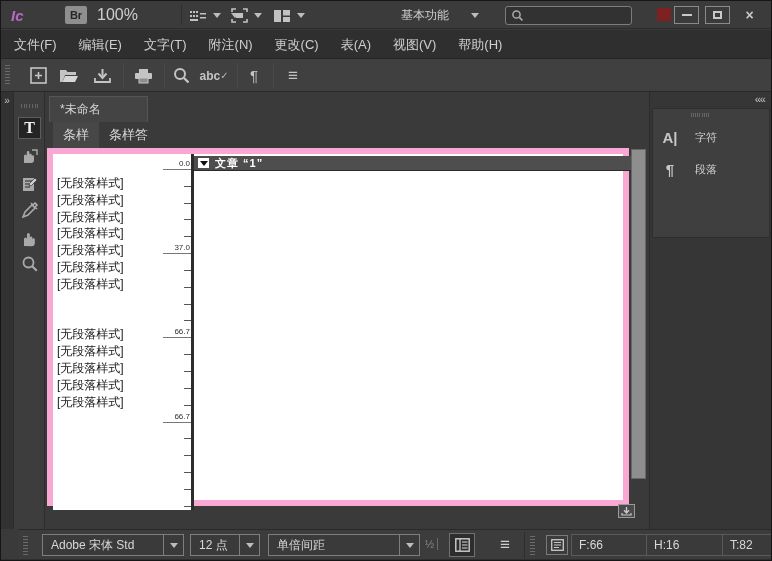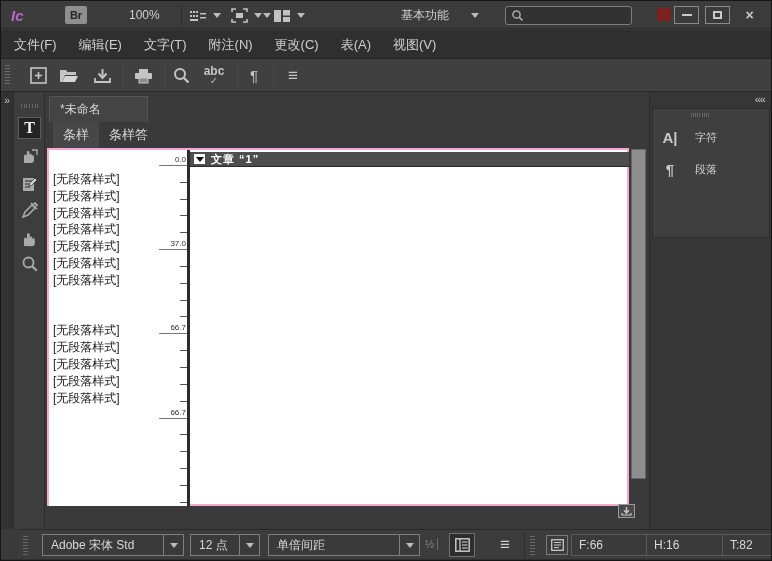--- a/index.html
+++ b/index.html
@@ -7,21 +7,21 @@
   body { font-family:"Liberation Sans", sans-serif; }
   #app {
     position:relative; width:772px; height:561px; overflow:hidden;
     background:#3a3a3a; border:1px solid #161616; color:#d0d0d0;
   }
   
   #titlebar { position:absolute; left:0; top:0; width:100%; height:28px; background:#3b3b3b; border-bottom:1px solid #2b2b2b; }
   .tb-item { position:absolute; top:0; height:28px; display:flex; align-items:center; }
   #app-logo { left:10px; font-size:15px; font-weight:bold; color:#b76bc4; font-style:italic; letter-spacing:0; }
   #bridge-btn { left:64px; top:5px; height:18px; width:22px; background:#8f8f8f; color:#262626; font-size:11px; font-weight:bold; display:flex; align-items:center; justify-content:center; border-radius:2px; }
-  #zoom-ctrl { left:96px; width:80px; font-size:12px; color:#cfcfcf;margin-left:32px; }
+  #zoom-ctrl { left:96px; width:80px; font-size:16px; color:#cfcfcf; }
   .chev { width:0; height:0; border-left:4px solid transparent; border-right:4px solid transparent; border-top:5px solid #bdbdbd; display:inline-block; }
   #zoom-ctrl .chev { position:absolute; right:-62px; top:12px; }
   .tb-sep { position:absolute; left:180px; top:4px; height:20px; width:1px; background:#2d2d2d; }
   .icon-drop { position:absolute; top:6px; height:17px; display:flex; align-items:center; gap:6px; }
   .mini-svg { display:block; }
   
   #workspace { left:400px; gap:22px; font-size:12px; color:#cfcfcf; }
   #search-box { position:absolute; left:504px; top:5px; width:127px; height:19px; background:#323232; border:1px solid #7d7d7d; border-radius:3px; display:flex; align-items:center; padding-left:5px; }
   #search-box svg { opacity:.8; }
   #search-box input { background:transparent; border:none; outline:none; color:#ddd; width:100px; font-size:11px; }
@@ -48,21 +48,21 @@
   #tools-panel { position:absolute; left:13px; top:0; width:31px; height:437px; background:#3d3d3d; border-right:1px solid #2c2c2c; }
   .grip-h { position:absolute; left:7px; top:12px; width:17px; display:flex; gap:2px; }
   .grip-h i { width:1px; height:4px; background:#666; display:block; }
   .tool { position:absolute; left:4px; width:23px; height:22px; display:flex; align-items:center; justify-content:center; color:#a9a9a9; }
   .tool.selected { background:#242424; border:1px solid #5c5c5c; color:#f2f2f2; font-family:"Liberation Serif", serif; font-weight:bold; font-size:16px; }
   
   #doc-tab { position:absolute; left:48px; top:4px; width:99px; height:26px; background:#444; border:1px solid #555; border-bottom:none; font-size:12px; color:#d6d6d6; display:flex; align-items:center; padding-left:10px; }
   #view-tabs { position:absolute; left:46px; top:30px; width:582px; height:26px; }
   .view-tab { position:absolute; top:0; height:26px; font-size:13px; color:#d8d8d8; display:flex; align-items:center; padding:0 10px; }
   .view-tab.active { background:#474747; }
-  #galley { position:absolute; left:46px; top:56px; width:582px; height:358px; background:#ffffff; border:2px solid #f9a8d4; }
+  #galley { position:absolute; left:46px; top:56px; width:582px; height:358px; background:#ffffff; border:6px solid #f9a8d4; }
   #style-col { position:absolute; left:0; top:2px; width:138px; height:354px; background:#fff; }
   .grow { position:relative; height:16.85px; }
   .gtext { position:absolute; left:4px; top:2px; font-size:12px; color:#1b1b1b; white-space:nowrap; }
   .gtick { position:absolute; right:0; bottom:3px; width:7px; border-top:1px solid #555; }
   .grow.marked .gtick { width:28px; border-top:1px solid #777; }
   .gmark { position:absolute; right:1px; bottom:5px; font-size:8px; color:#2e2e2e; }
   #col-divider { position:absolute; left:138px; top:0; width:3px; height:356px; background:#2c2c2c; }
   #story-header { position:absolute; left:141px; top:2px; width:439px; height:15px; background:#4e4e4e; border-bottom:1px solid #2a2a2a; display:flex; align-items:center; gap:6px; padding-left:4px; }
   #story-header .tri-box { width:11px; height:10px; background:#fff; display:flex; align-items:center; justify-content:center; }
   #story-header .tri { width:0; height:0; border-left:4px solid transparent; border-right:4px solid transparent; border-top:5px solid #111; }
@@ -175,20 +175,21 @@
   </div>
 
   <div id="menubar">
       <span class="menu-item">文件(F)</span>
       <span class="menu-item">编辑(E)</span>
       <span class="menu-item">文字(T)</span>
       <span class="menu-item">附注(N)</span>
       <span class="menu-item">更改(C)</span>
       <span class="menu-item">表(A)</span>
       <span class="menu-item">视图(V)</span>
+      <span class="menu-item">帮助(H)</span>
     </div>
 
   <div id="toolbar">
     <span class="grip-v">
         <i></i>
         <i></i>
         <i></i>
         <i></i>
         <i></i>
         <i></i>
@@ -228,21 +229,21 @@
     </span>
     <span class="tbar-sep" style="left:163px;"></span>
 
     <span class="tool-ic" style="left:168px;width:24px;">
       <svg width="17" height="17" viewBox="0 0 17 17">
         <circle cx="7" cy="7" r="5" fill="none" stroke="#c4c4c4" stroke-width="2"></circle>
         <line x1="11" y1="11" x2="15.5" y2="15.5" stroke="#c4c4c4" stroke-width="2.4"></line>
       </svg>
     </span>
 
-    <span class="tool-ic" style="left:198px;width:30px;flex-direction:column;line-height:10px;">
+    <span class="tool-ic" style="left:198px;width:30px;flex-direction:row;line-height:10px;">
       <span style="font-size:12px;font-weight:bold;">abc</span>
       <span style="font-size:10px;color:#b5b5b5;">✓</span>
     </span>
     <span class="tbar-sep" style="left:236px;"></span>
 
     <span class="tool-ic" style="left:242px;width:22px;font-size:15px;">
       <span>¶</span>
     </span>
     <span class="tbar-sep" style="left:272px;"></span>
 

